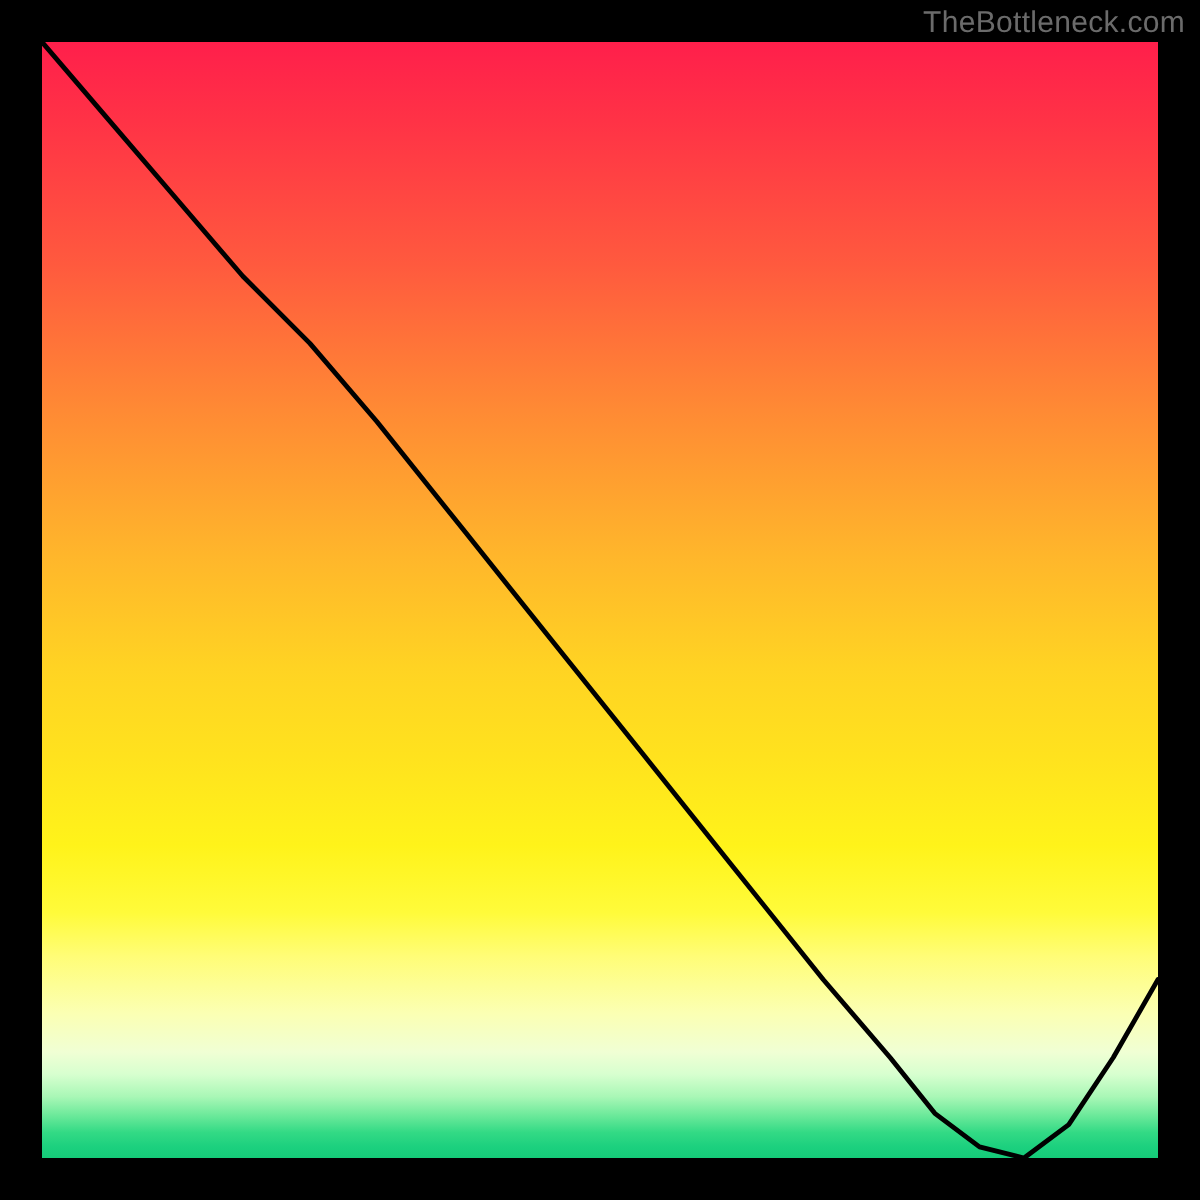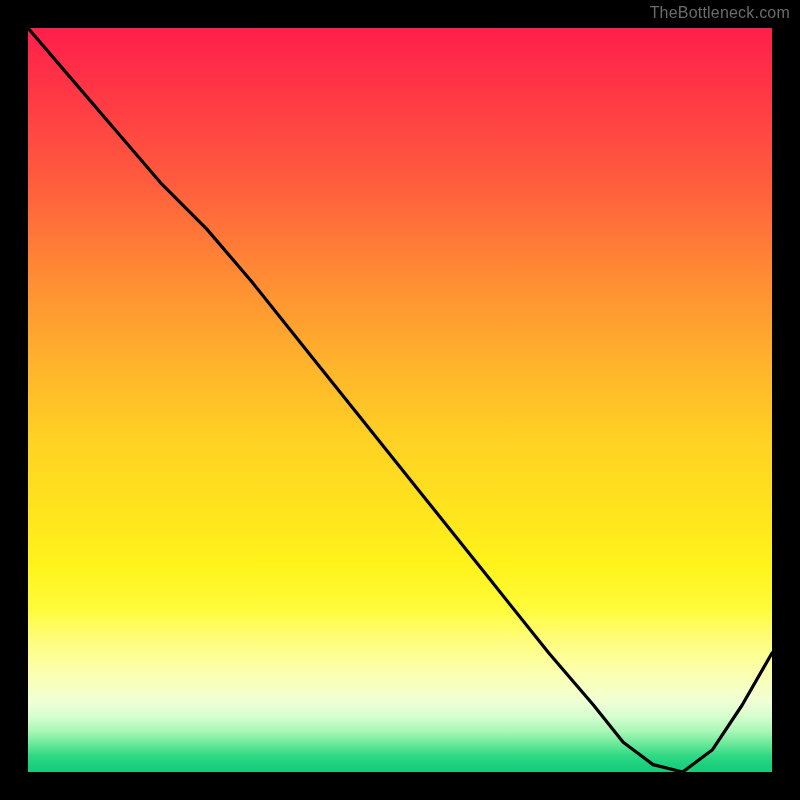--- a/index.html
+++ b/index.html
@@ -15,21 +15,21 @@
     position: relative;
     width: 800px;
     height: 800px;
     background: #000;
   }
   .watermark {
     position: absolute;
     top: 4px;
     right: 10px;
     color: #6b6b6b;
-    font-size: 16px;
+    font-size: 20px;
     font-weight: 500;
     letter-spacing: 0.2px;
     user-select: none;
   }
   .plot-frame {
     position: absolute;
     top: 28px;
     left: 28px;
     width: 744px;
     height: 744px;

